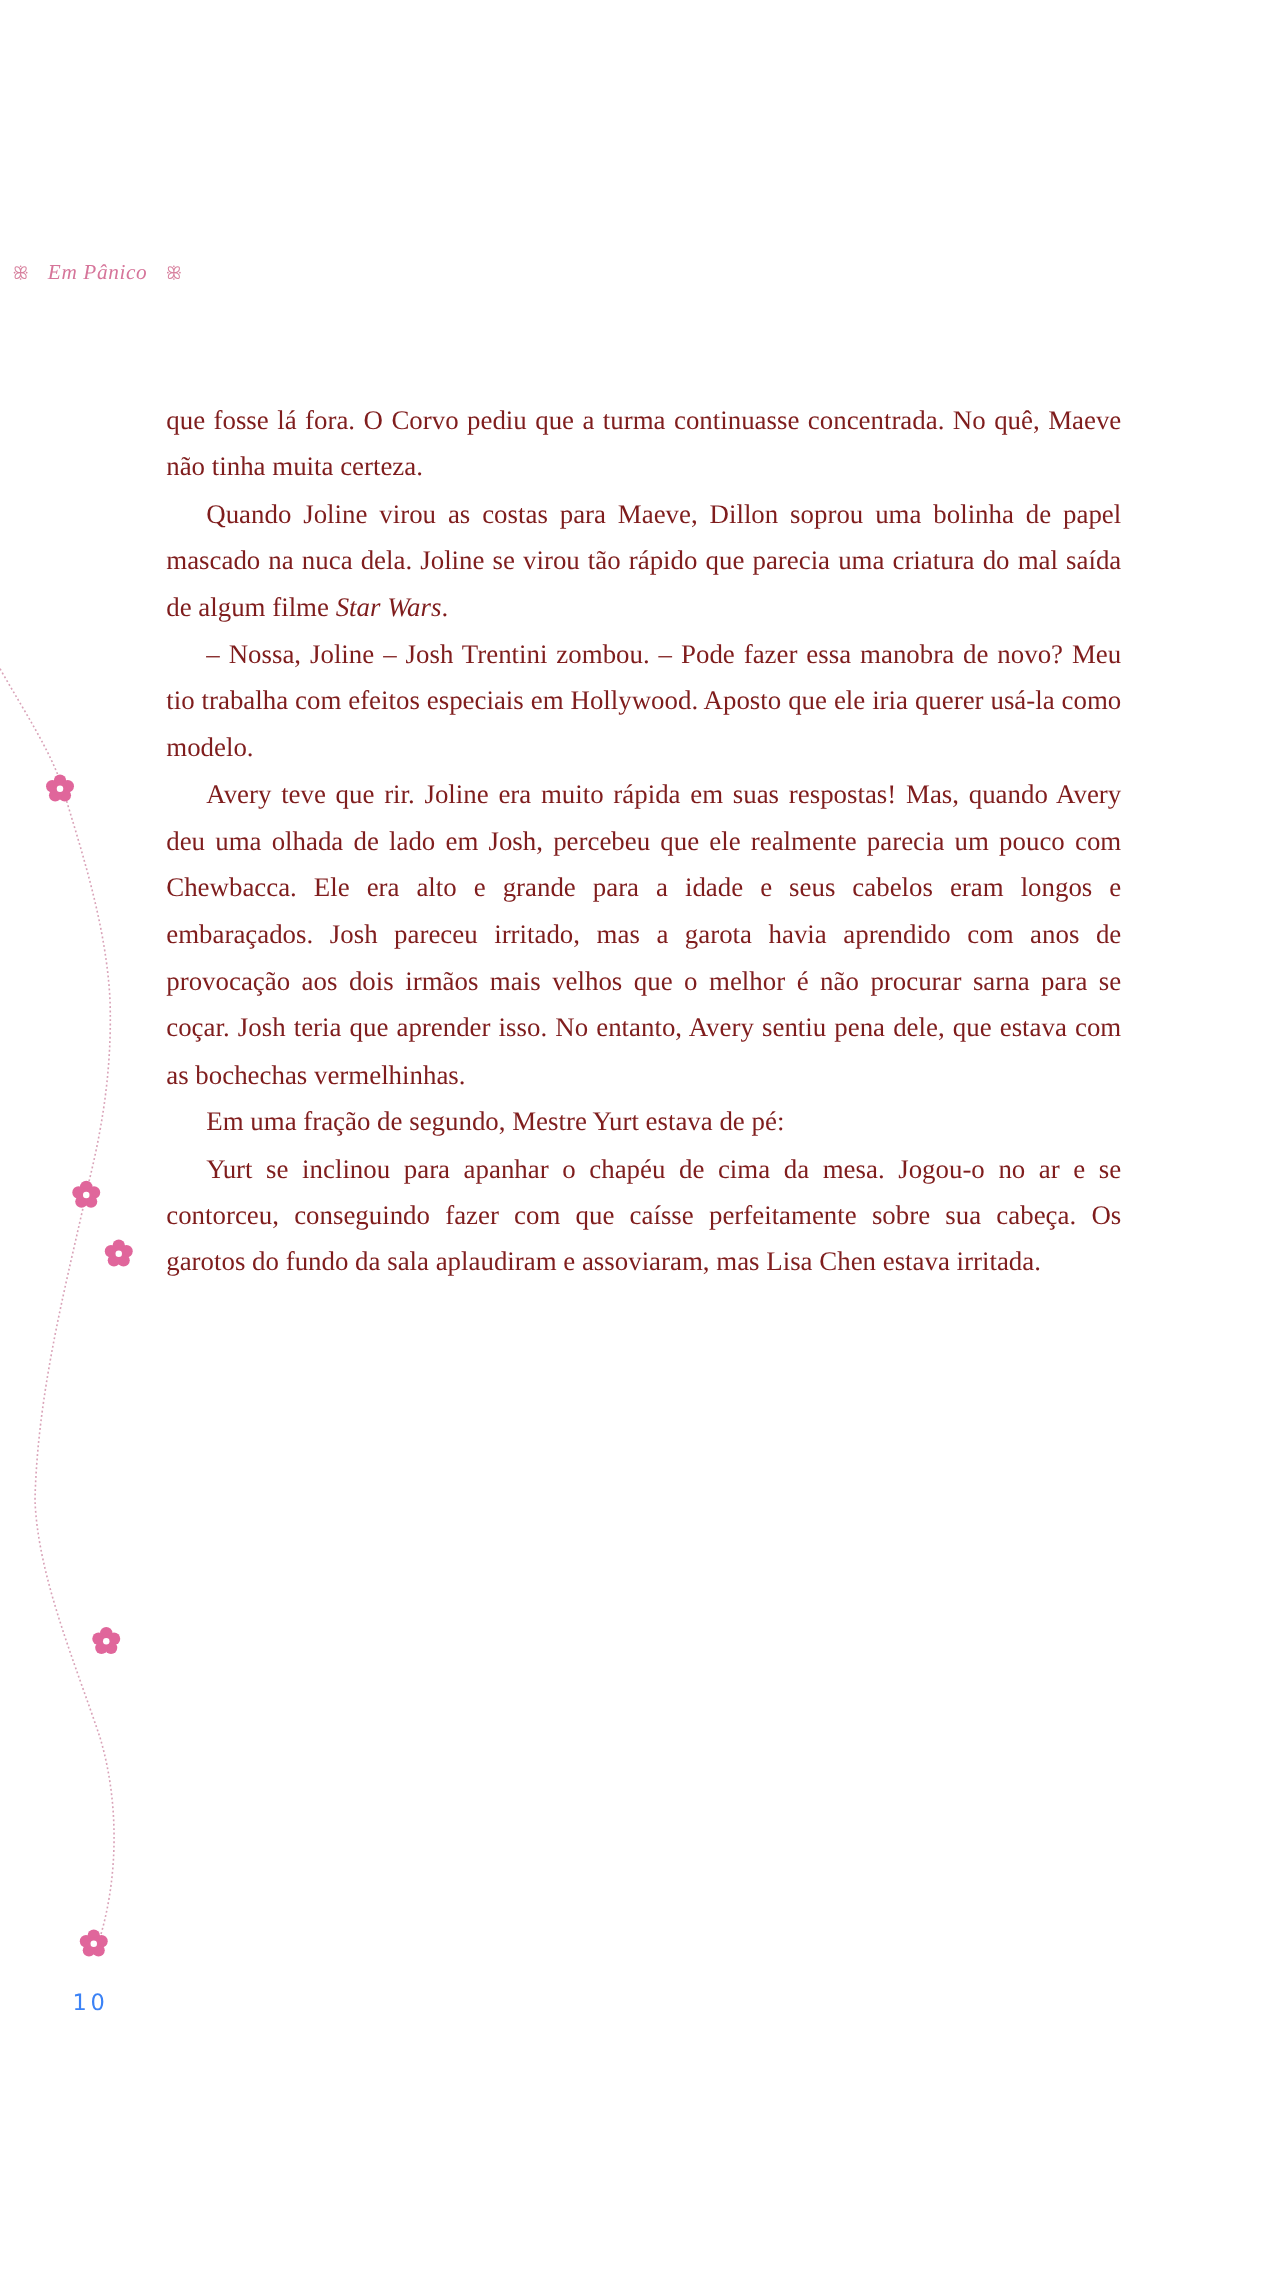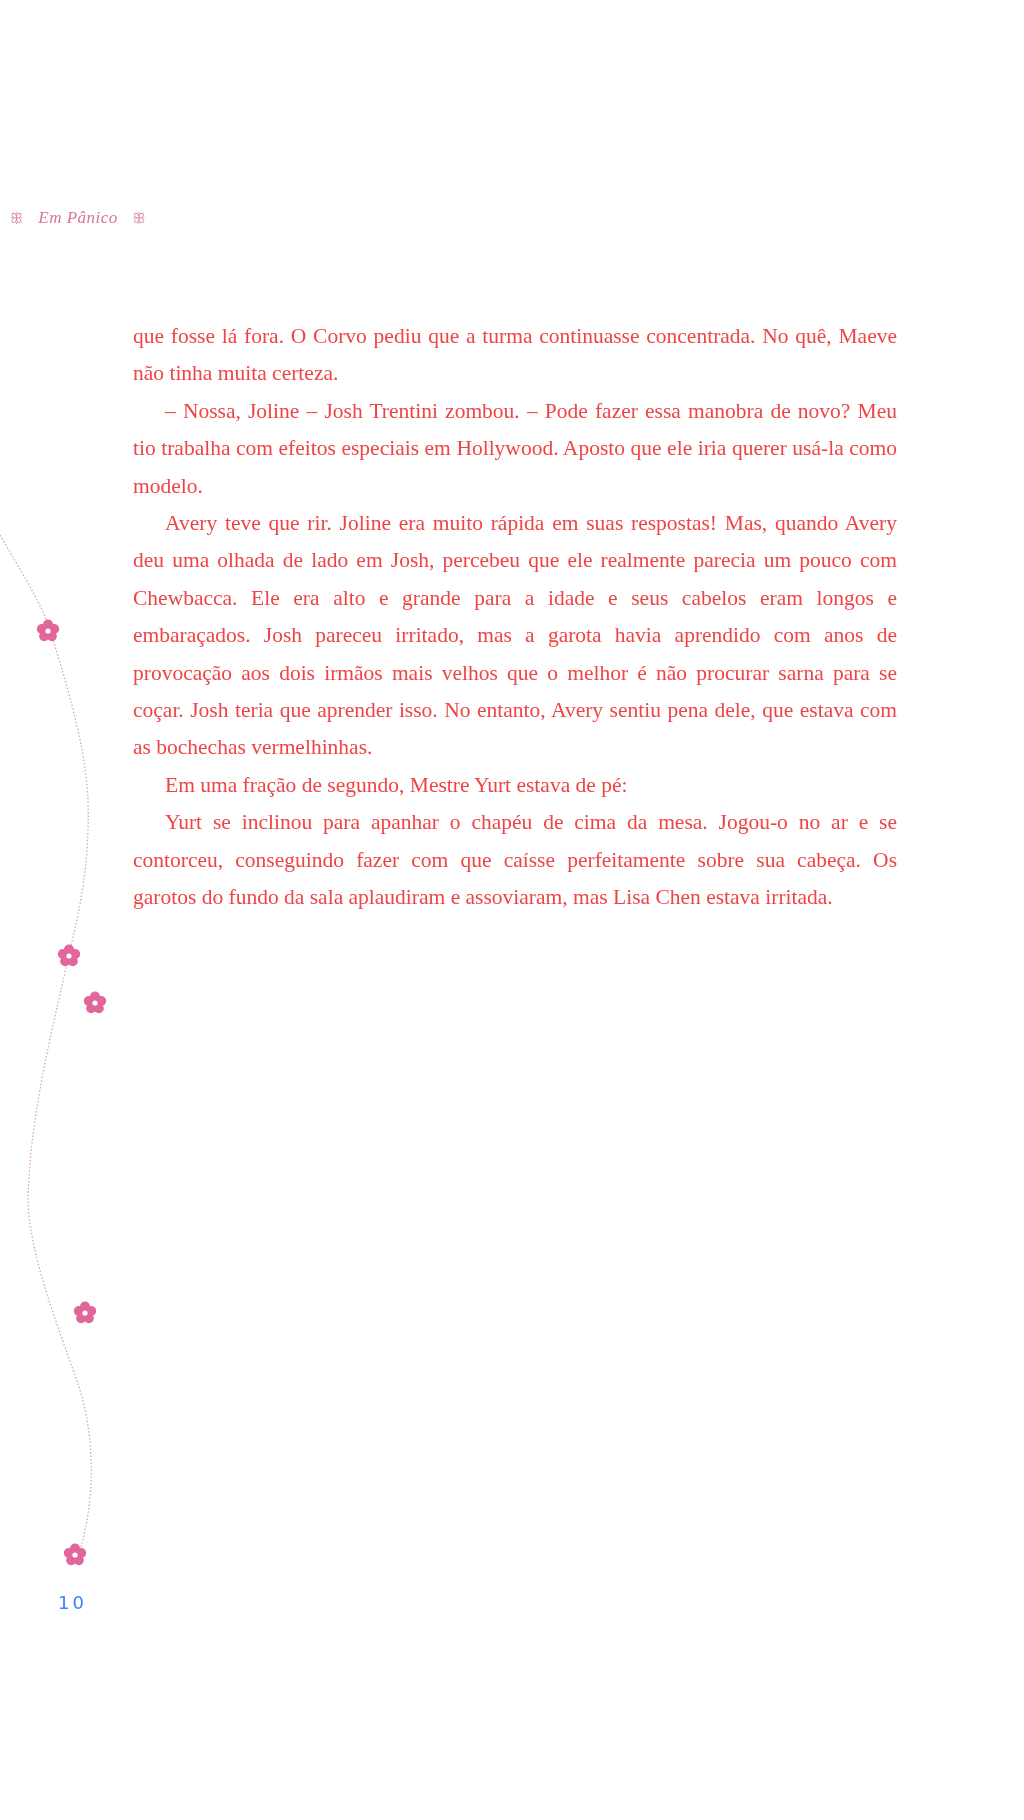--- a/index.html
+++ b/index.html
@@ -35,21 +35,21 @@
   }
   .text-block {
     position: absolute;
     top: 318px;
     left: 133px;
     width: 764px;
     font-size: 21.5px;
     line-height: 37.4px;
     text-align: justify;
     font-family: "Liberation Serif", serif;
-    color: #ef4444;
+    color: #7f1d1d;
   }
   .text-block p {
     margin: 0;
     text-indent: 32px;
   }
   .text-block p.noindent {
     text-indent: 0;
   }
   .text-block em {
     font-style: italic;
@@ -85,20 +85,21 @@
 </svg>
 
 <header class="running-head">
   <span class="orn">ꕥ</span>
   <span>Em Pânico</span>
   <span class="orn">ꕥ</span>
 </header>
 
 <main class="text-block">
   <p class="noindent">que fosse lá fora. O Corvo pediu que a turma continuasse concentrada. No quê, Maeve não tinha muita certeza.</p>
+  <p><span>Quando Joline virou as costas para Maeve, Dillon soprou uma bolinha de papel mascado na nuca dela. Joline se virou tão rápido que parecia uma criatura do mal saída de algum filme </span><em>Star Wars</em><span>.</span></p>
   <p>– Nossa, Joline – Josh Trentini zombou. – Pode fazer essa manobra de novo? Meu tio trabalha com efeitos especiais em Hollywood. Aposto que ele iria querer usá-la como modelo.</p>
   <p>Avery teve que rir. Joline era muito rápida em suas respostas! Mas, quando Avery deu uma olhada de lado em Josh, percebeu que ele realmente parecia um pouco com Chewbacca. Ele era alto e grande para a idade e seus cabelos eram longos e embaraçados. Josh pareceu irritado, mas a garota havia aprendido com anos de provocação aos dois irmãos mais velhos que o melhor é não procurar sarna para se coçar. Josh teria que aprender isso. No entanto, Avery sentiu pena dele, que estava com as bochechas vermelhinhas.</p>
   <p>Em uma fração de segundo, Mestre Yurt estava de pé:</p>
   <p>Yurt se inclinou para apanhar o chapéu de cima da mesa. Jogou-o no ar e se contorceu, conseguindo fazer com que caísse perfeitamente sobre sua cabeça. Os garotos do fundo da sala aplaudiram e assoviaram, mas Lisa Chen estava irritada.</p>
 </main>
 
 <div id="flowers">
     <div class="flower" style="left: 35px; top: 618px;"><svg width="26" height="26" viewBox="0 0 26 26">
         <circle cx="13.00" cy="6.50" r="5" fill="#e0669b"></circle>
         <circle cx="19.18" cy="10.99" r="5" fill="#e0669b"></circle>

